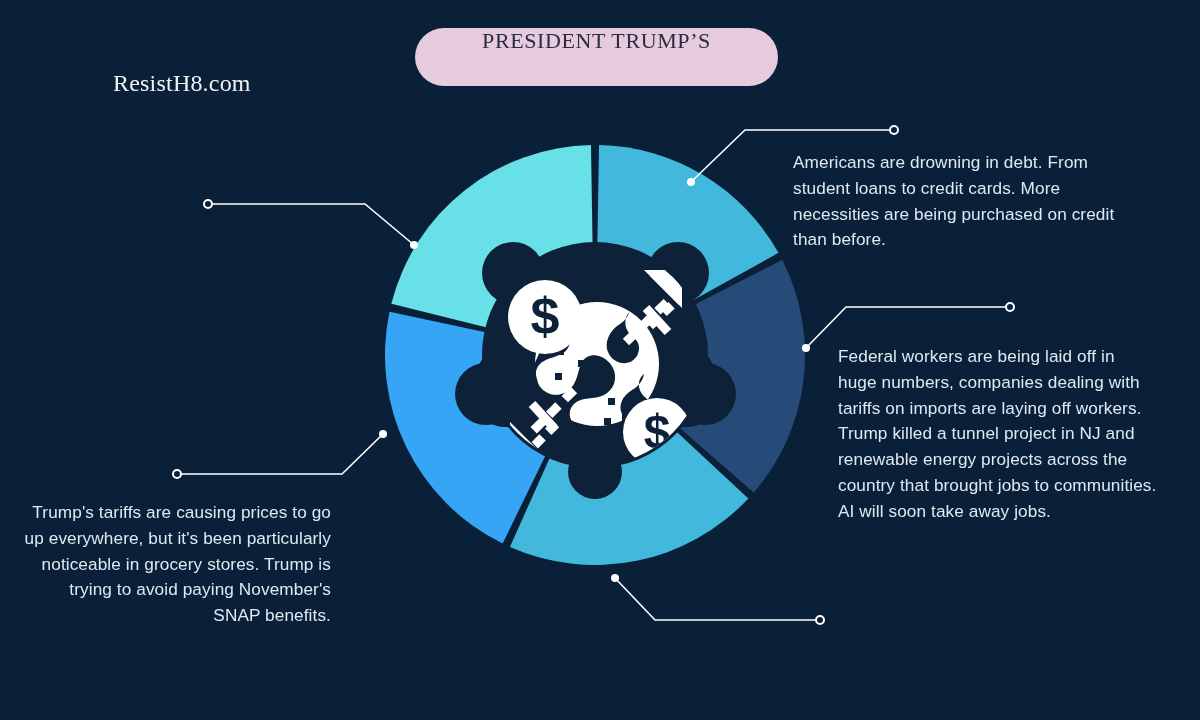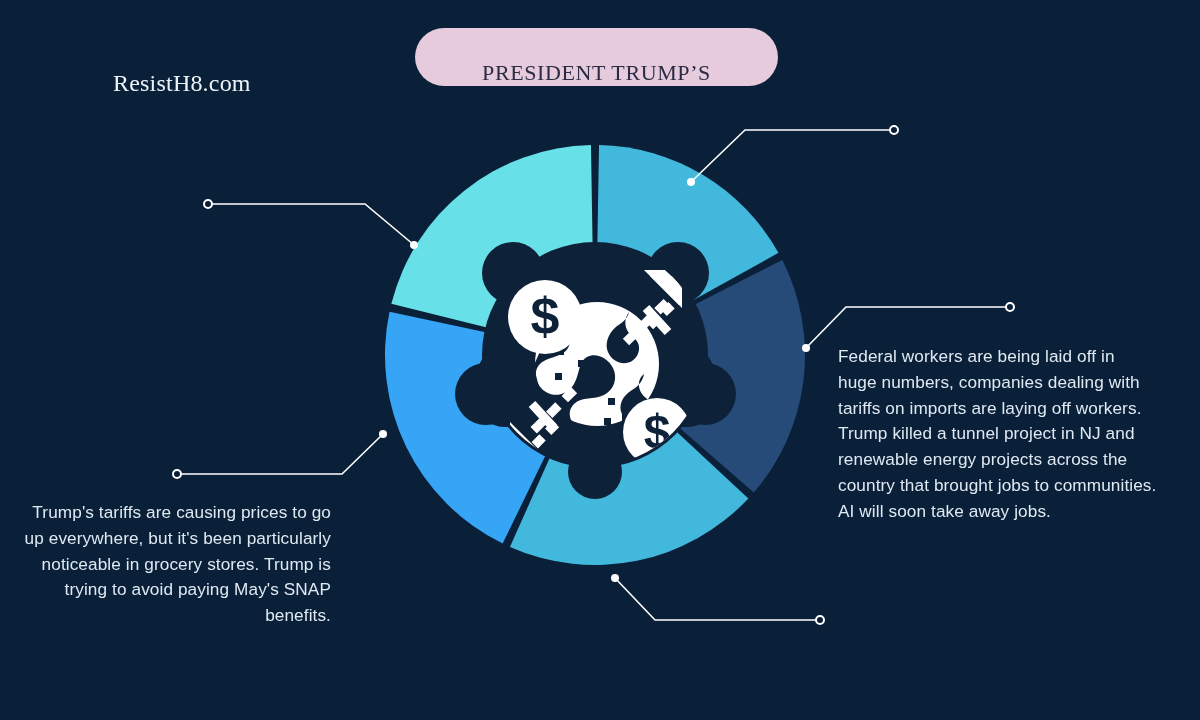--- a/index.html
+++ b/index.html
@@ -29,21 +29,21 @@
   }
   #title-pill {
     position: absolute;
     left: 415px;
     top: 28px;
     width: 363px;
     height: 58px;
     background: #e6cbdd;
     border-radius: 30px;
     display: flex;
-    align-items: flex-end;
+    align-items: flex-start;
     justify-content: center;
   }
   #title-pill .t {
     font-family: "Liberation Serif", serif;
     font-size: 22px;
     line-height: 26px;
     color: #2b2b44;
     text-align: center;
     letter-spacing: .6px;
   }
@@ -202,20 +202,21 @@
     </g>
     <g fill="#0a2039" stroke="#ffffff" stroke-width="2">
       <circle cx="894" cy="130" r="4"></circle>
       <circle cx="1010" cy="307" r="4"></circle>
       <circle cx="820" cy="620" r="4"></circle>
       <circle cx="208" cy="204" r="4"></circle>
       <circle cx="177" cy="474" r="4"></circle>
     </g>
   </svg>
 
+  <div id="c-debt" class="callout right">Americans are drowning in debt. From student loans to credit cards. More necessities are being purchased on credit than before.</div>
 
   <div id="c-federal" class="callout right">Federal workers are being laid off in huge numbers, companies dealing with tariffs on imports are laying off workers. Trump killed a tunnel project in NJ and renewable energy projects across the country that brought jobs to communities.  AI will soon take away jobs.</div>
 
 
 
-  <div id="c-tariffs" class="callout left">Trump's tariffs are causing prices to go up everywhere, but it's been particularly noticeable in grocery stores. Trump is trying to avoid paying May's SNAP benefits.</div>
+  <div id="c-tariffs" class="callout left">Trump's tariffs are causing prices to go up everywhere, but it's been particularly noticeable in grocery stores. Trump is trying to avoid paying November's SNAP benefits.</div>
 
 </div>
 
 </body></html>

